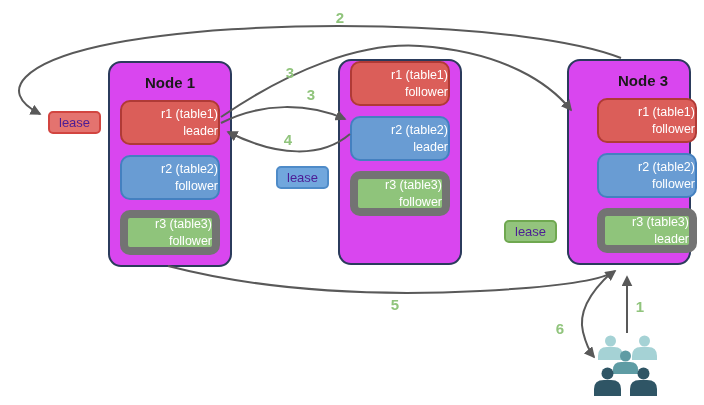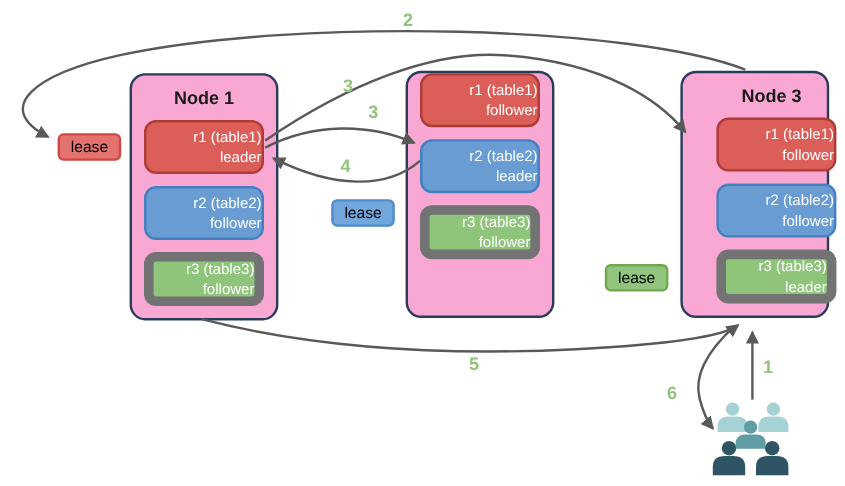--- a/index.html
+++ b/index.html
@@ -2,41 +2,41 @@
 <html><head>
 <meta charset="utf-8">
 <style>
   html,body{margin:0;padding:0;background:#ffffff;}
   #canvas{
     position:relative;width:704px;height:405px;background:#ffffff;overflow:hidden;
     font-family:"Liberation Sans","DejaVu Sans",sans-serif;
   }
   
   .node{
-    position:absolute;width:124px;height:206px;background:#f9a8d4;
+    position:absolute;width:124px;height:206px;background:#d946ef;
     border:2px solid #2B3B5C;border-radius:13px;box-sizing:border-box;
   }
   #node1{left:108px;top:61px;}
   #node2{left:338px;top:59px;}
   #node3{left:567px;top:59px;padding-left:28px;}
   .node-title{
     text-align:center;font-weight:bold;font-size:15px;color:#1a1a1a;
     margin:10px 4px 8px;height:19px;line-height:19px;
   }
   .replica{
     width:100px;height:45px;margin:0 auto 10px;border-radius:10px;
     display:flex;flex-direction:column;justify-content:center;text-align:right;
     color:#ffffff;font-size:12.5px;line-height:1.3;box-sizing:border-box;
   }
   .replica.red{background:#DB5E59;border:2px solid #B03A36;}
   .replica.blue{background:#699CD3;border:2px solid #4480C0;}
   .replica.green{background:#8FC47B;border:8px solid #737373;}
   
   .lease{
-    position:absolute;color:#000000;font-size:13px;line-height:17px;
+    position:absolute;color:#4c1d95;font-size:13px;line-height:17px;
     text-align:center;border-radius:5px;padding:1px 9px;box-sizing:border-box;
     min-width:52px;
   }
   #lease-red{left:48px;top:111px;background:#E4736F;border:2px solid #D24540;}
   #lease-blue{left:276px;top:166px;background:#71A7DD;border:2px solid #4E8BC8;}
   #lease-green{left:504px;top:220px;background:#93C47D;border:2px solid #6FA850;}
   
   .num{
     position:absolute;color:#90C47C;font-weight:bold;font-size:15px;
     transform:translate(-50%,-50%);

